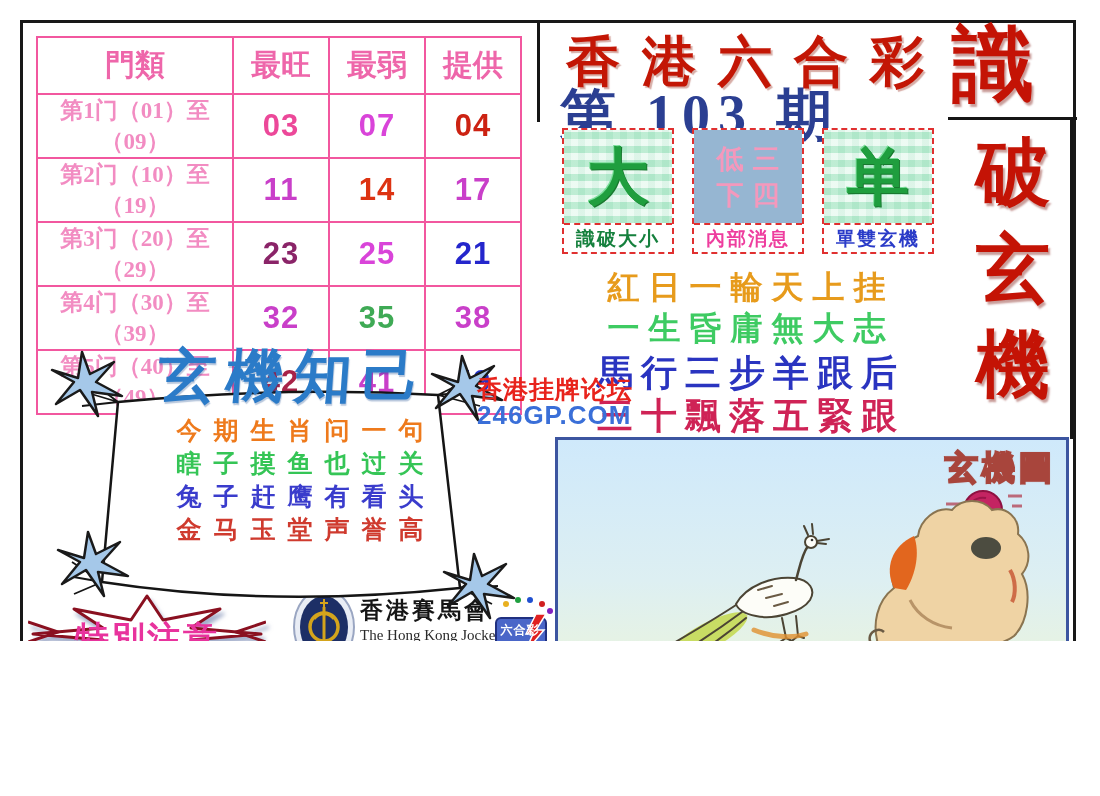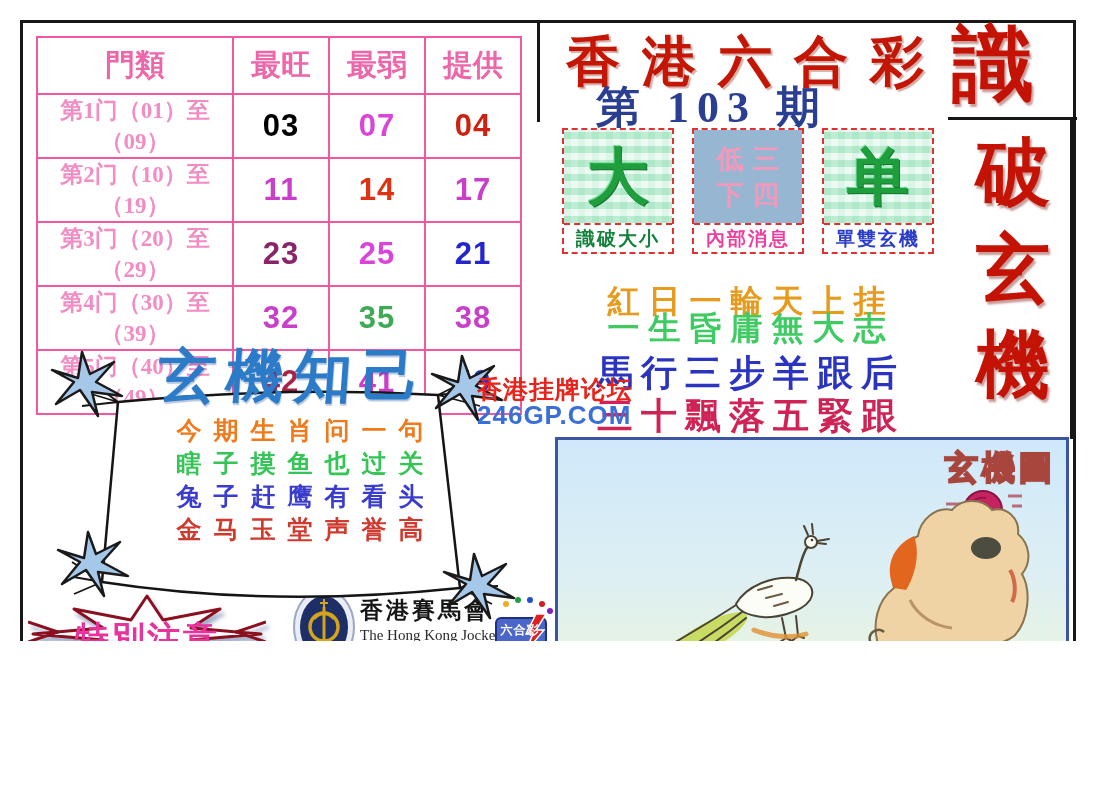--- a/index.html
+++ b/index.html
@@ -15,21 +15,21 @@
   table.odds th { width:96px; height:57px; font-size:30px; font-weight:bold; color:#ee66aa; font-family:"Liberation Serif", serif; }
   table.odds th.cat { width:196px; }
   table.odds td { height:48px; }
   td.lbl { font-size:23px; color:#f28cc2; font-weight:bold; font-family:"Liberation Serif", serif; }
   td.num { font-size:31px; font-weight:bold; letter-spacing:1px; }
 
   
   .title-main { position:absolute; left:566px; top:26px; font-size:54px; font-weight:bold; color:#c31605;
     font-family:"DejaVu Serif", serif; letter-spacing:22px; white-space:nowrap;
     text-shadow:2px 2px 1px rgba(140,20,0,.35); }
-  .title-issue { position:absolute; left:596px; top:78px; font-size:44px; font-weight:bold; color:#2b3f92;
+  .title-issue { position:absolute; left:560px; top:78px; font-size:56px; font-weight:bold; color:#2b3f92;
     font-family:"Liberation Serif", serif; letter-spacing:8px; white-space:nowrap; }
   .divider-v-title { position:absolute; left:537px; top:23px; width:3px; height:99px; background:#161616; }
   .divider-h-shi { position:absolute; left:948px; top:117px; width:129px; height:3px; background:#161616; }
   .divider-v-right { position:absolute; left:1070px; top:117px; width:3px; height:322px; background:#161616; }
 
   .shi-char { position:absolute; left:952px; top:22px; font-size:82px; font-weight:bold; color:#c41305;
     font-family:"DejaVu Serif", serif; text-shadow:2px 3px 2px rgba(120,10,0,.4); line-height:1; }
   .vert-strip { position:absolute; left:958px; top:124px; width:110px; text-align:center; }
   .vert-strip .vchar { font-size:74px; font-weight:bold; color:#c41305; font-family:"DejaVu Serif", serif;
     line-height:96px; text-shadow:2px 3px 2px rgba(120,10,0,.4); }
@@ -45,21 +45,21 @@
     text-shadow:1px 1px 0 #19782f, -1px -1px 0 #79dd99; }
   .tip-art.plain { background:#96b6d2; }
   .tip-glyph-line { font-size:27px; font-weight:bold; color:#f498bc; letter-spacing:9px; line-height:1.3;
     font-family:"DejaVu Serif", serif; text-indent:9px; }
   .tip-caption { height:29px; border-top:2px dashed #e03030; display:flex; align-items:center; justify-content:center;
     font-size:19px; font-weight:bold; letter-spacing:2px; background:#fff; font-family:"Liberation Serif", serif; }
 
   
   .right-poem-line { position:absolute; left:545px; width:412px; text-align:center; font-weight:bold;
     font-family:"DejaVu Serif", serif; white-space:nowrap; }
-  .rp0 { top:280px; font-size:32px; letter-spacing:9px; }
+  .rp0 { top:266px; font-size:32px; letter-spacing:9px; }
   .rp1 { top:307px; font-size:32px; letter-spacing:9px; }
   .rp2 { top:349px; font-size:36px; letter-spacing:8px; }
   .rp3 { top:392px; font-size:36px; letter-spacing:8px; }
 
   
   .forum-mark { position:absolute; left:477px; top:377px; z-index:20; line-height:1.0; }
   .forum-cn { font-size:25px; font-weight:bold; color:#e8231c; letter-spacing:1px; }
   .forum-url { font-size:26px; font-weight:bold; color:#3a6fd8; letter-spacing:1px; }
 
   
@@ -123,21 +123,21 @@
         <tr>
           <th class="cat">門類</th>
           <th>最旺</th>
           <th>最弱</th>
           <th>提供</th>
         </tr>
       </thead>
       <tbody>
         <tr>
           <td class="lbl">第1门（01）至（09）</td>
-          <td class="num" style="color: #000000;">03</td>
+          <td class="num" style="color: #ec4899;">03</td>
           <td class="num" style="color: rgb(217, 68, 217);">07</td>
           <td class="num" style="color: rgb(204, 34, 18);">04</td>
         </tr>
         <tr>
           <td class="lbl">第2门（10）至（19）</td>
           <td class="num" style="color: rgb(201, 63, 201);">11</td>
           <td class="num" style="color: rgb(221, 51, 18);">14</td>
           <td class="num" style="color: rgb(201, 63, 201);">17</td>
         </tr>
         <tr>

